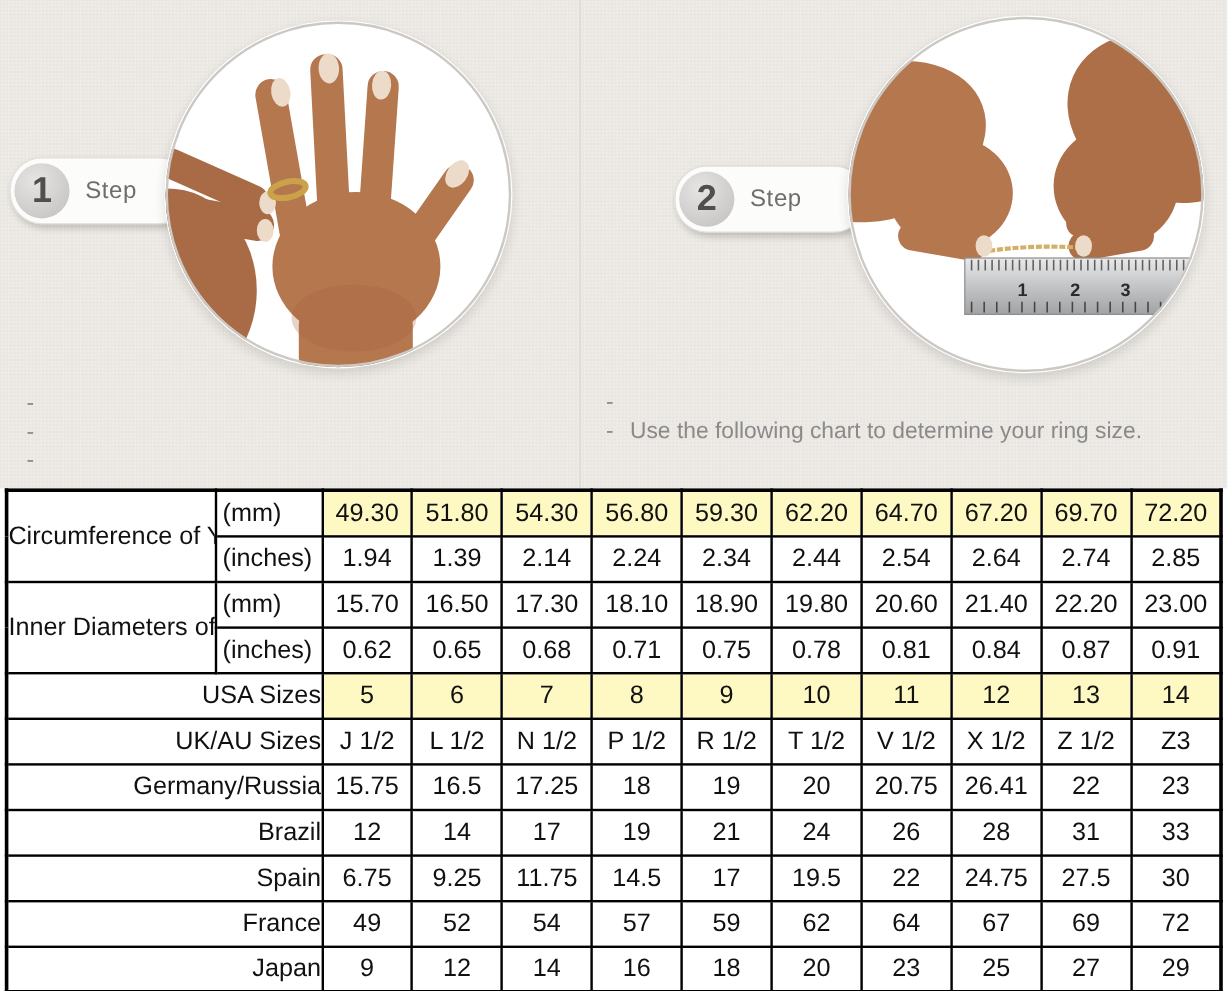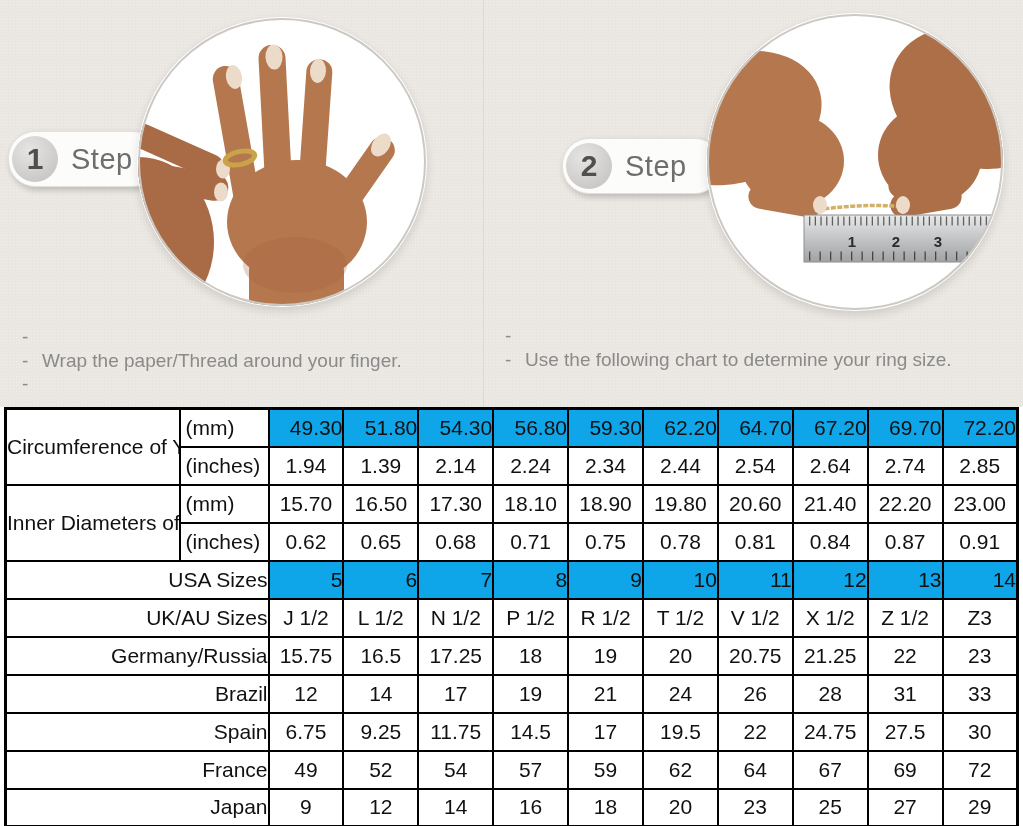--- a/index.html
+++ b/index.html
@@ -20,40 +20,40 @@
 
   .pill{position:absolute;z-index:1;height:54px;border-radius:27px;background:#fcfcfb;
         border:1px solid #e3e0da;box-shadow:2px 3px 6px rgba(0,0,0,.20);
         display:flex;align-items:center;}
   #pill1{left:8px;top:131px;width:150px;}
   #pill2{left:562px;top:138px;width:158px;}
   .num{width:46px;height:46px;margin-left:3px;border-radius:50%;flex:0 0 46px;
        background:radial-gradient(circle at 38% 32%, #e6e5e3, #c1bfbd);
        display:flex;align-items:center;justify-content:center;
        font-size:30px;font-weight:bold;color:#4f4f4f;}
-  .step-word{margin-left:13px;font-size:29px;color:#6e6e6e;letter-spacing:.5px;}
+  .step-word{margin-left:13px;font-size:20px;color:#6e6e6e;letter-spacing:.5px;}
 
   .instructions{position:absolute;list-style:none;margin:0;padding:0;
                 color:#8a8a8a;font-size:19px;line-height:23.5px;}
   #instr1{left:22px;top:325px;width:465px;}
   #instr2{left:505px;top:324px;width:514px;}
   .instructions li{display:flex;}
   .instructions .dash{flex:0 0 20px;}
 
   
   .size-table{position:absolute;left:4px;top:407px;width:1015px;height:419px;
               border-collapse:collapse;table-layout:fixed;background:#fff;
               border:3px solid #000;}
   .size-table tr{height:38px;}
   .size-table td{border:2px solid #000;text-align:center;font-size:21px;color:#111;
                  padding:0;white-space:nowrap;overflow:hidden;vertical-align:middle;}
   .size-table td.label{text-align:right;padding-left:9px;}
   .size-table td.label.center{text-align:center;padding-left:0;}
   .size-table td.unit{text-align:left;padding-left:5px;}
-  .size-table td.shaded{background:#0ea5e9;text-align:right;}
+  .size-table td.shaded{background:#fef9c3;}
 </style>
 </head>
 <body>
 
 <div class="stage">
 
   <div class="top">
     <div class="divider"></div>
 
     <div class="pill" id="pill1">
@@ -99,21 +99,20 @@
         <circle cx="145" cy="145" r="143" fill="none" stroke="#ccc9c4" stroke-width="2"></circle>
       </svg>
     </div>
 
     <ul class="instructions" id="instr1">
         <li>
           <span class="dash">-</span>
         </li>
         <li>
           <span class="dash">-</span>
-          <span>Wrap the paper/Thread around your finger.</span>
         </li>
         <li>
           <span class="dash">-</span>
         </li>
       </ul>
 
     <div class="pill" id="pill2">
       <span class="num">2</span>
       <span class="step-word">Step</span>
     </div>
@@ -271,21 +270,21 @@
         </tr>
         <tr>
           <td class="label" colspan="2">Germany/Russia</td>
           <td class="val">15.75</td>
           <td class="val">16.5</td>
           <td class="val">17.25</td>
           <td class="val">18</td>
           <td class="val">19</td>
           <td class="val">20</td>
           <td class="val">20.75</td>
-          <td class="val">21.25</td>
+          <td class="val">26.41</td>
           <td class="val">22</td>
           <td class="val">23</td>
         </tr>
         <tr>
           <td class="label" colspan="2">Brazil</td>
           <td class="val">12</td>
           <td class="val">14</td>
           <td class="val">17</td>
           <td class="val">19</td>
           <td class="val">21</td>

